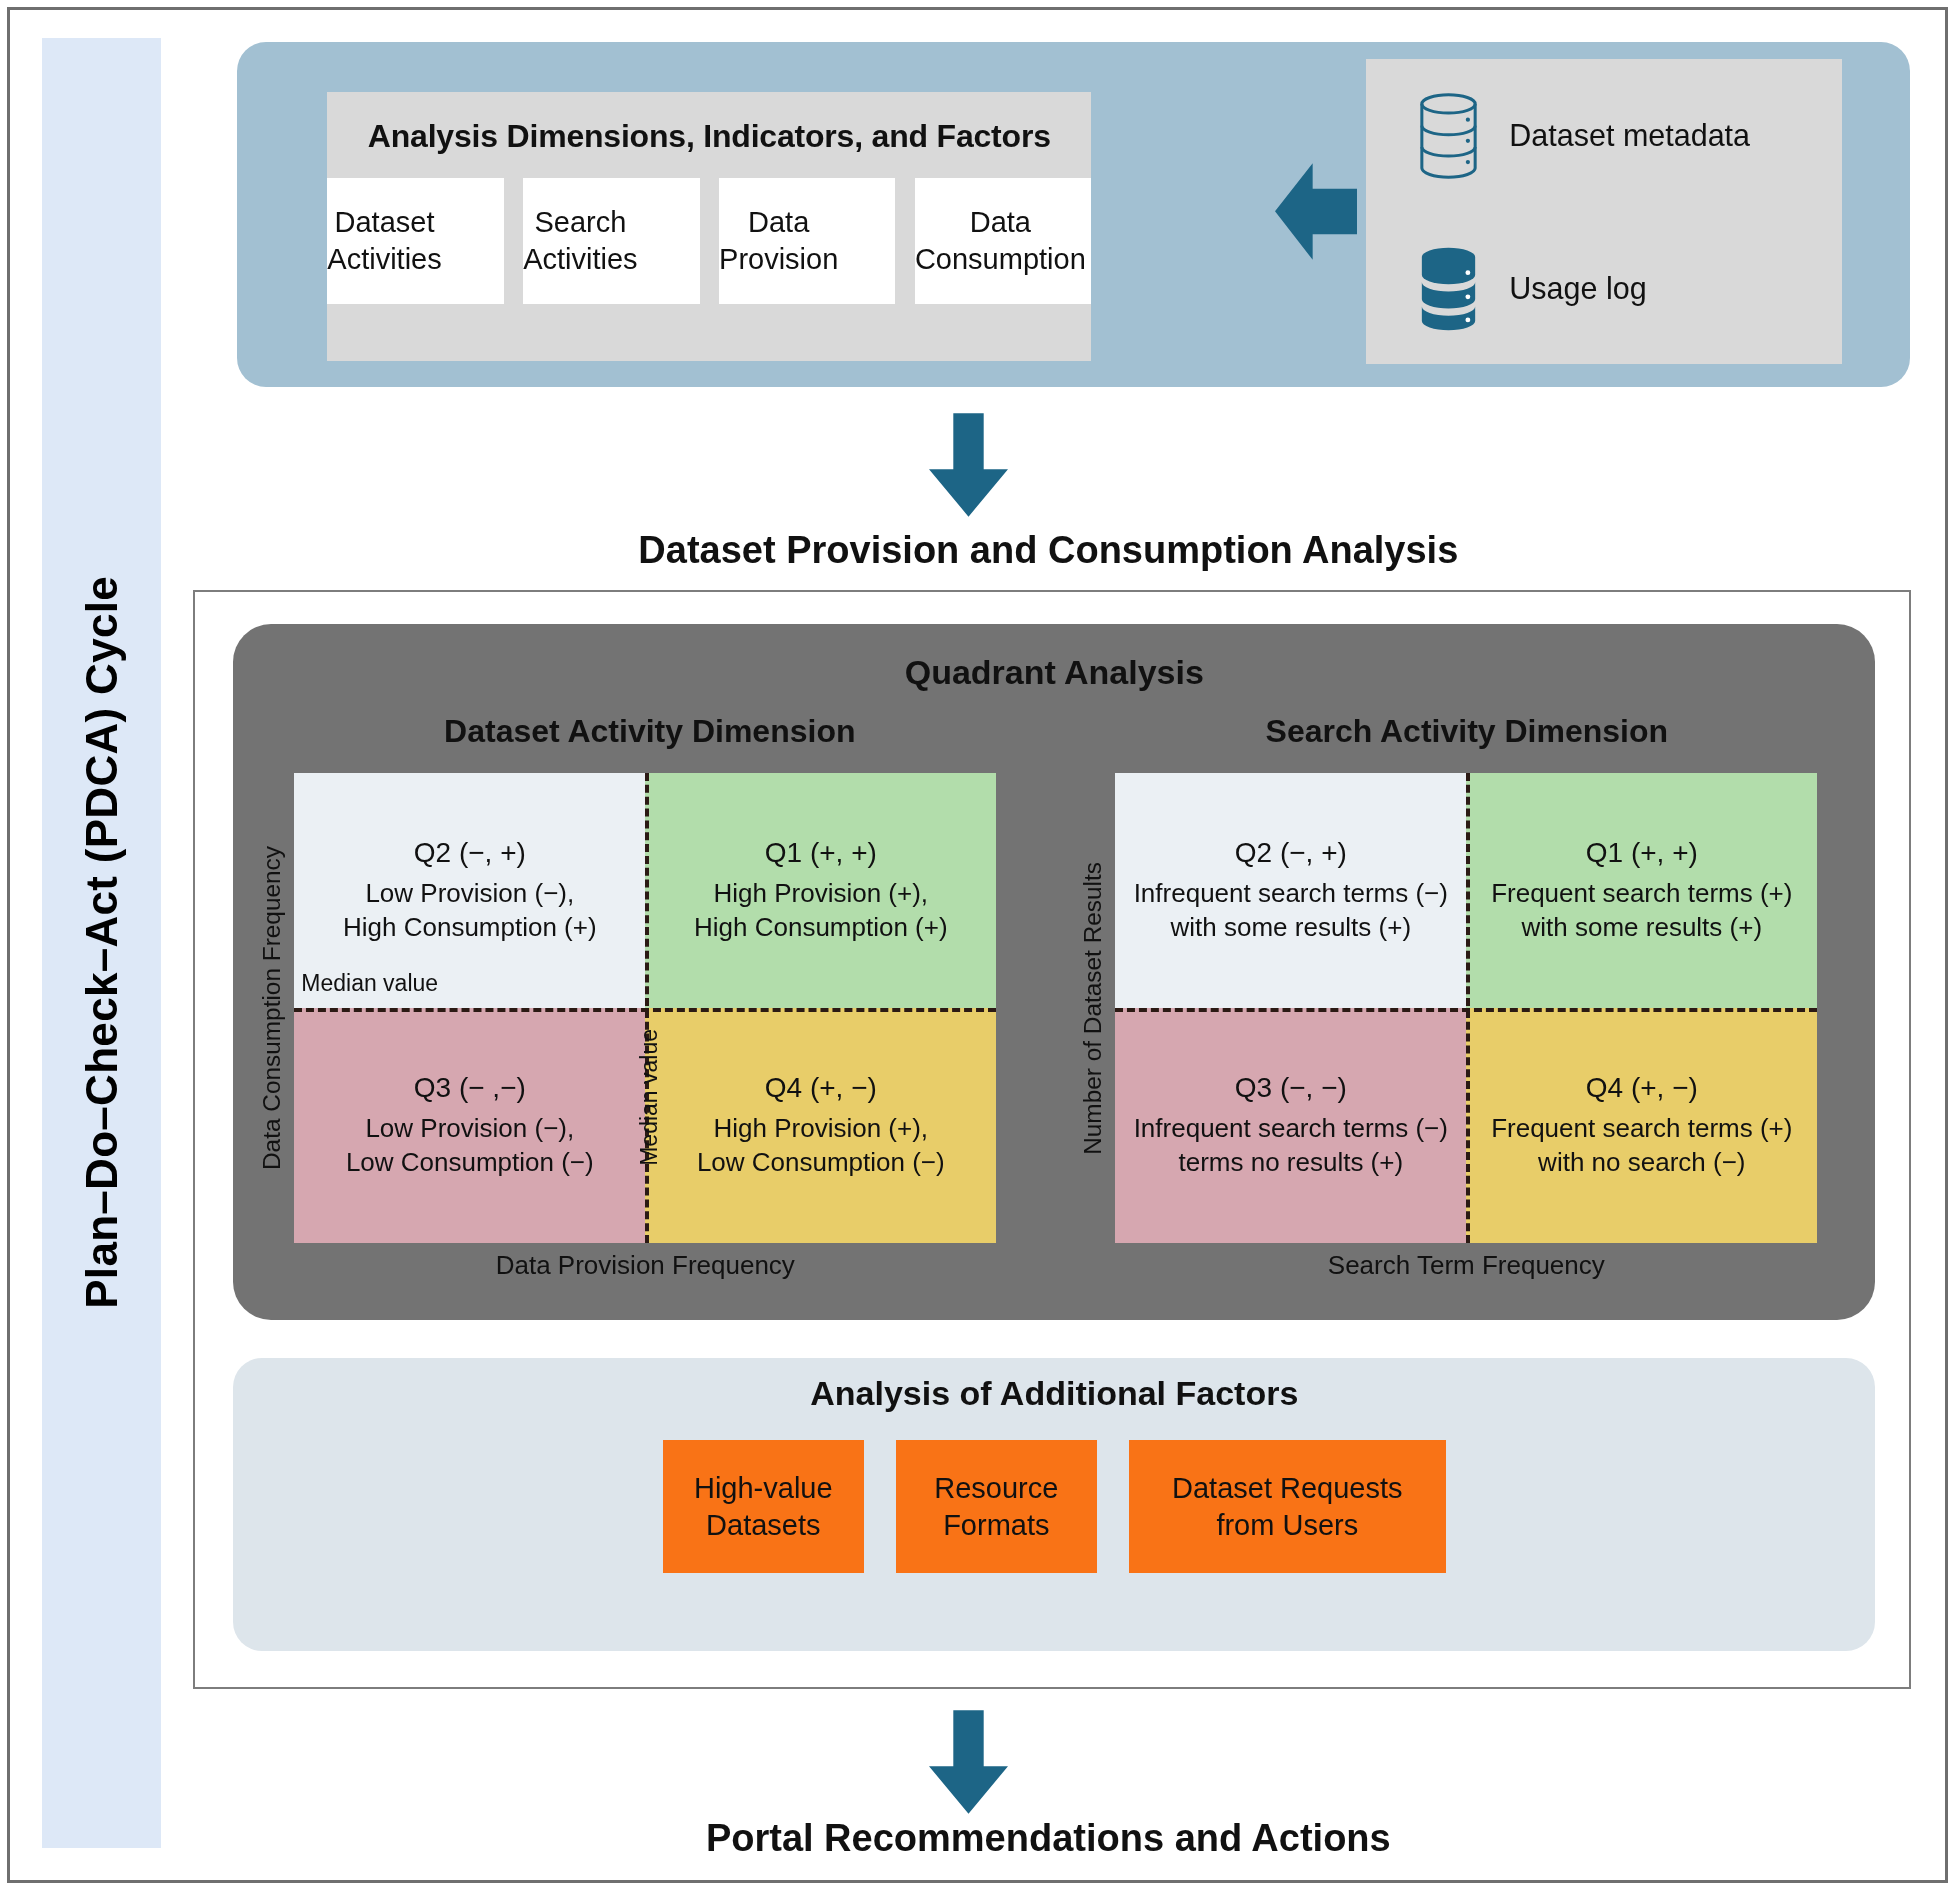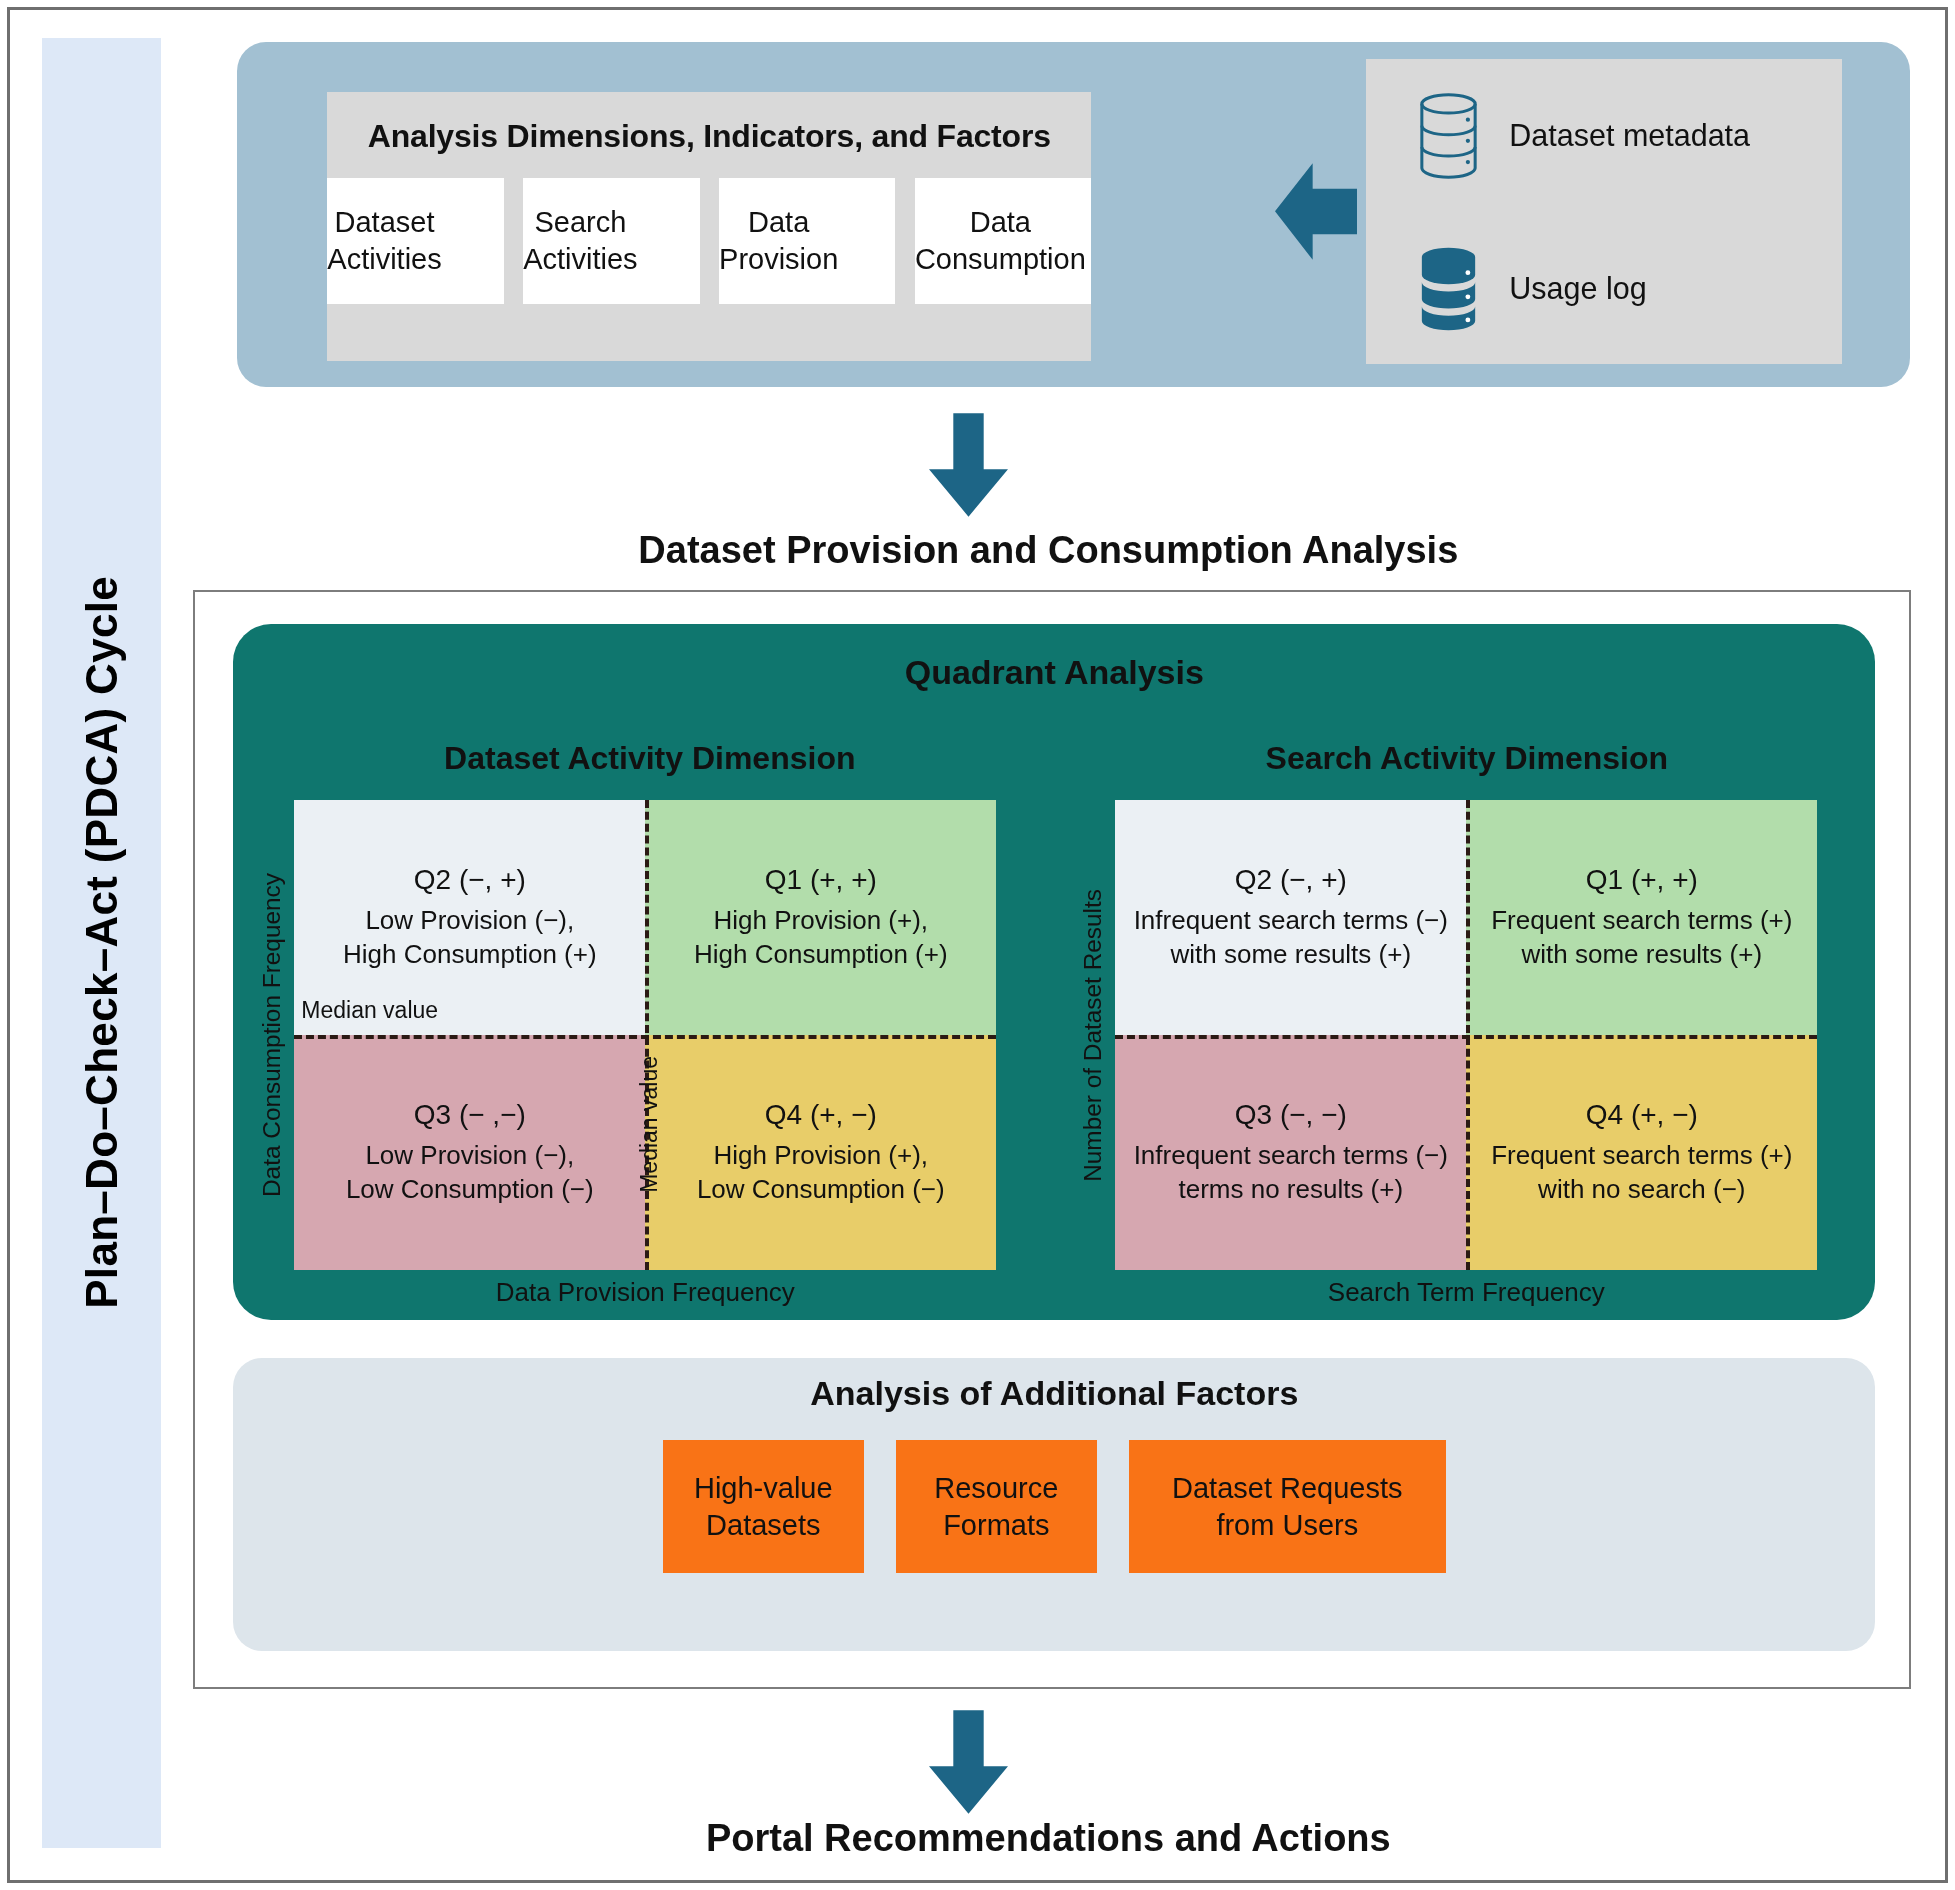--- a/index.html
+++ b/index.html
@@ -123,32 +123,32 @@
     width: 1718px; height: 1099px;
     border: 2.4px solid #7d7d7d;
     background: #ffffff;
   }
 
   
   #quadrant-card {
     position: absolute;
     left: 38px; top: 32px;
     width: 1642px; height: 696px;
-    background: #0f766e;
+    background: #737373;
     border-radius: 38px;
   }
   #quadrant-title {
     text-align: center;
     font-size: 34px;
     font-weight: bold;
     padding-top: 29px;
   }
   #dimension-titles {
     display: flex;
-    margin-top: 48px;
+    margin-top: 21px;
     padding-left: 8px;
   }
   .dim-title {
     flex: 1 1 0;
     text-align: center;
     font-size: 32px;
     font-weight: bold;
   }
 
   #charts-row {

